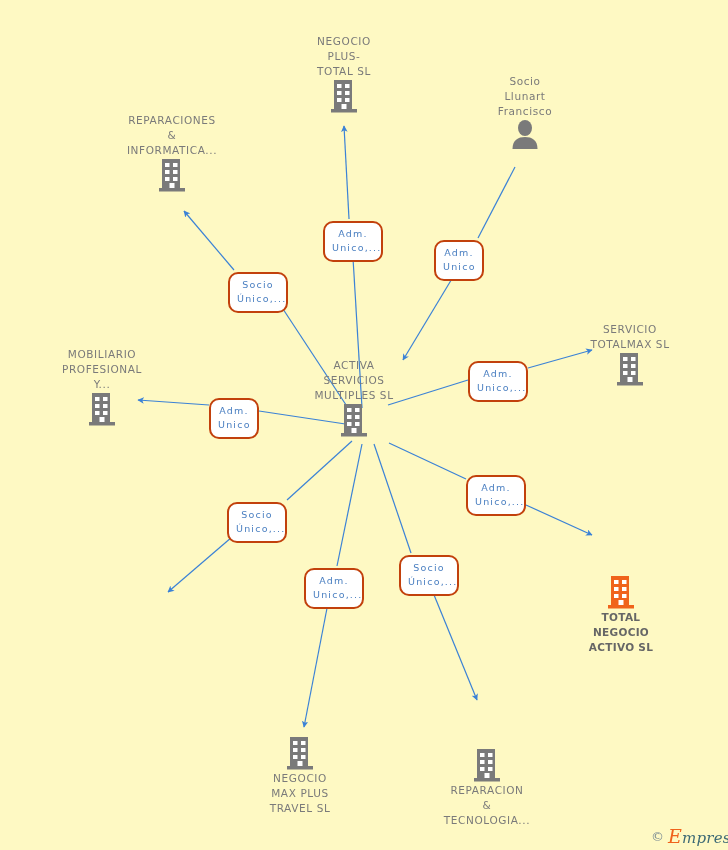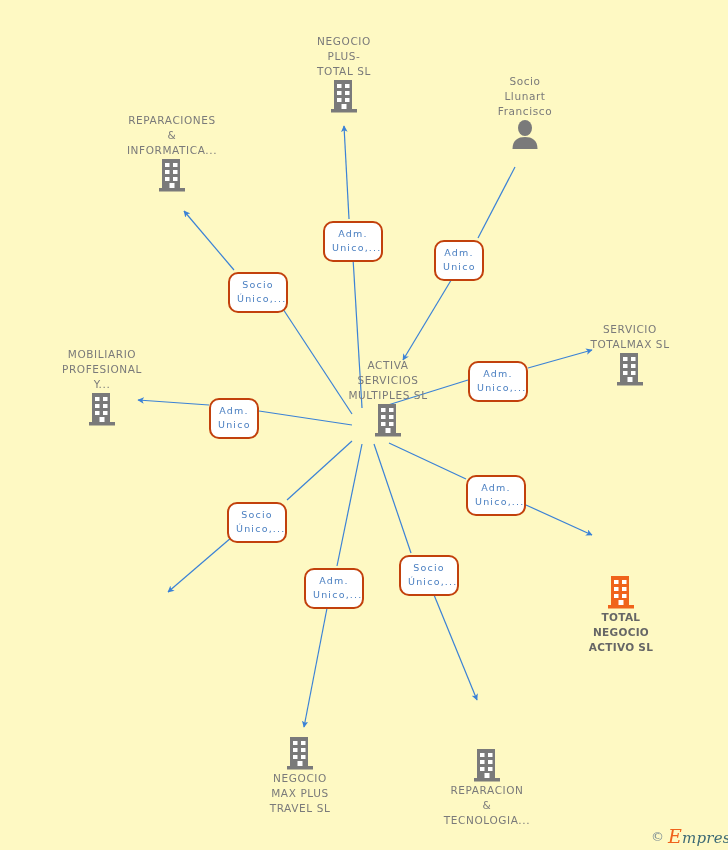--- a/index.html
+++ b/index.html
@@ -218,21 +218,21 @@
       <rect x="7" y="5" width="4.5" height="4" fill="#ffffff"></rect>
       <rect x="15" y="5" width="4.5" height="4" fill="#ffffff"></rect>
       <rect x="7" y="12" width="4.5" height="4" fill="#ffffff"></rect>
       <rect x="15" y="12" width="4.5" height="4" fill="#ffffff"></rect>
       <rect x="7" y="19" width="4.5" height="4" fill="#ffffff"></rect>
       <rect x="15" y="19" width="4.5" height="4" fill="#ffffff"></rect>
       <rect x="11.5" y="25" width="5" height="5" fill="#ffffff"></rect>
     </svg>
   </div>
 
-  <div class="node above" style="left:388px; top:356px;">
+  <div class="node above" style="left:354px; top:356px;">
     <div class="node-label">ACTIVA
 SERVICIOS
 MULTIPLES SL</div>
     <svg class="node-icon" width="28" height="35" viewBox="0 0 28 35">
       <rect x="4" y="1" width="18" height="29" fill="#7a7a7a"></rect>
       <rect x="1" y="30" width="26" height="3.5" fill="#7a7a7a"></rect>
       <rect x="7" y="5" width="4.5" height="4" fill="#ffffff"></rect>
       <rect x="15" y="5" width="4.5" height="4" fill="#ffffff"></rect>
       <rect x="7" y="12" width="4.5" height="4" fill="#ffffff"></rect>
       <rect x="15" y="12" width="4.5" height="4" fill="#ffffff"></rect>

